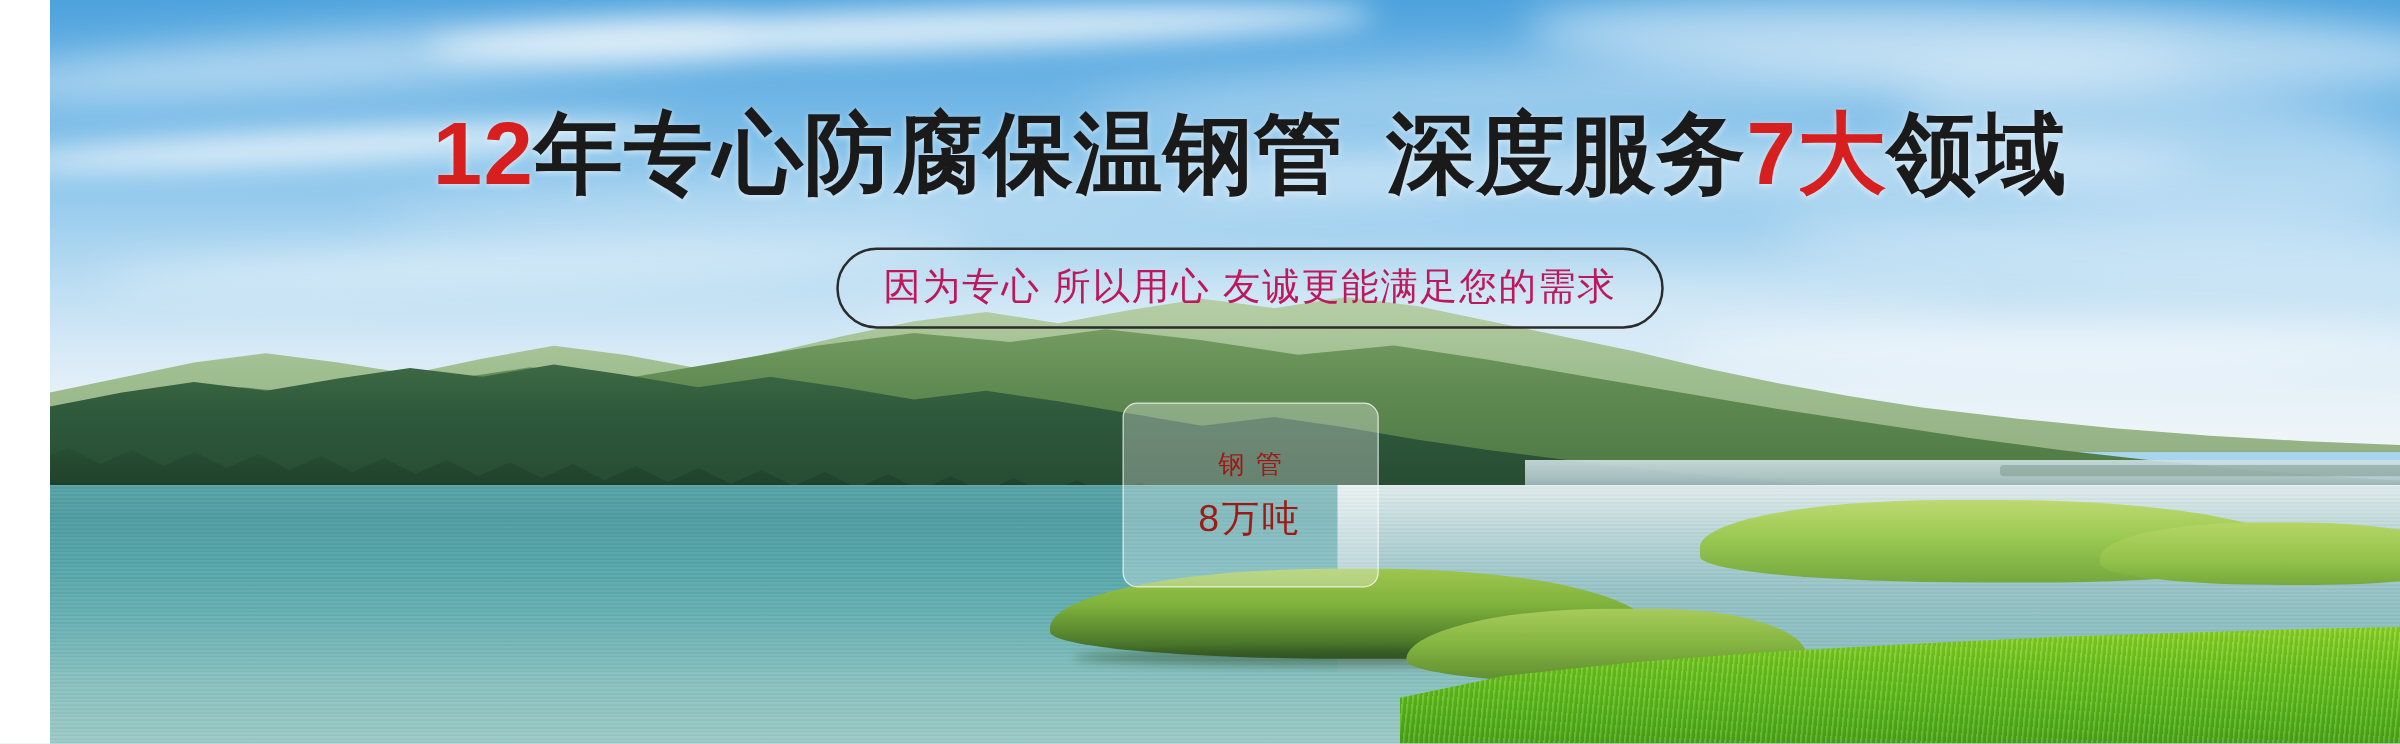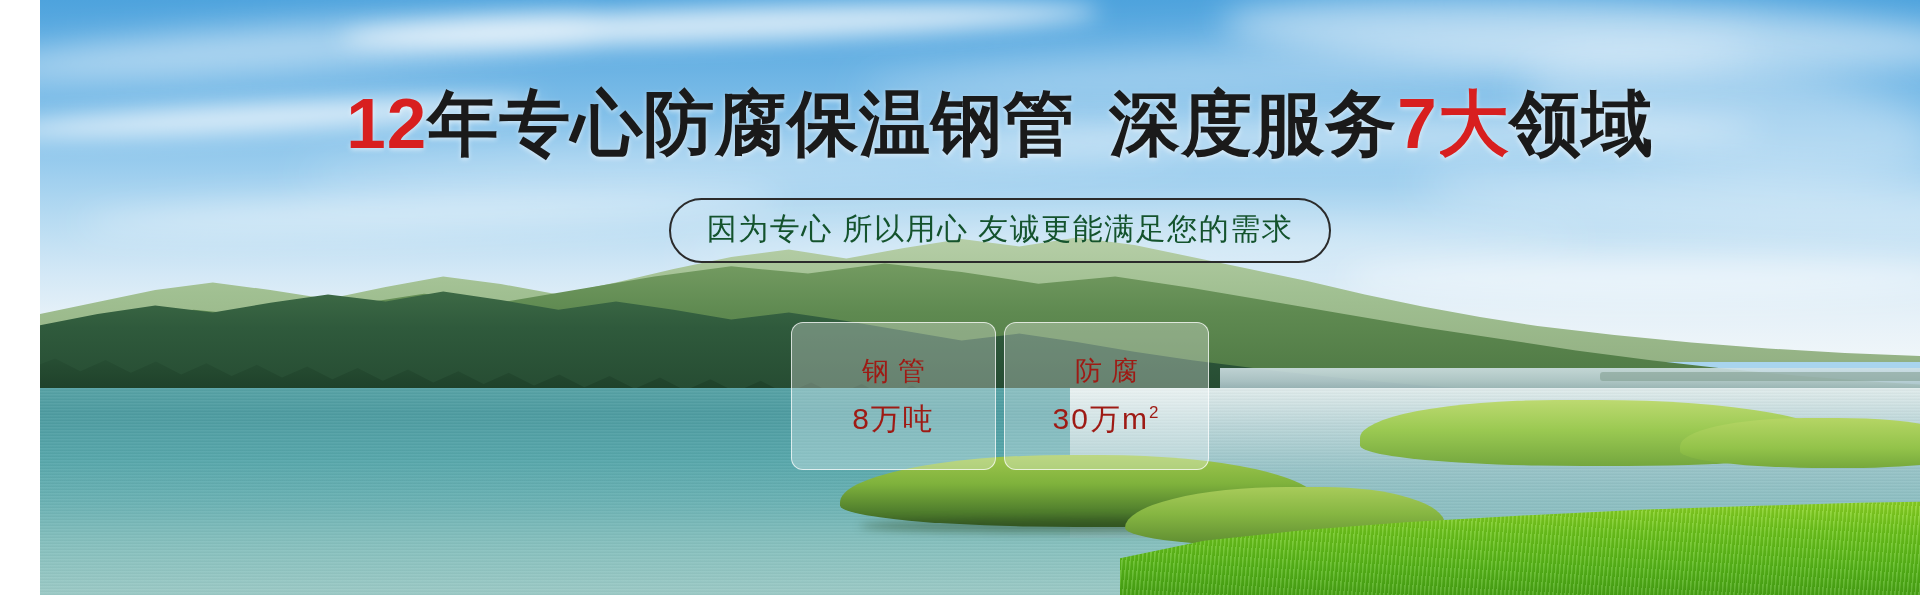--- a/index.html
+++ b/index.html
@@ -204,41 +204,41 @@
   .headline .red { color:#d81f1f; }
   .headline .gap { display:inline-block; width:34px; }
 
   .subtitle-wrap {
     position:absolute; top:198px; left:0; width:1920px; text-align:center;
   }
   .subtitle {
     display:inline-block; white-space:nowrap;
     padding:9px 36px 11px;
     border:2px solid #2b2b2b; border-radius:34px;
-    font-size:30px; color:#14532d; letter-spacing:1.5px;
+    font-size:30px; color:#be185d; letter-spacing:1.5px;
     background:rgba(255,255,255,0.06);
     text-align:right;
   }
 
   
   .cards {
     position:absolute; top:322px; left:0; width:1920px;
     display:flex; justify-content:center; gap:8px;
   }
   .card {
     width:205px; height:148px;
     border:1px solid rgba(255,255,255,0.72);
     border-radius:12px;
     background:rgba(255,255,255,0.30);
     display:flex; flex-direction:column;
     align-items:center; justify-content:center; gap:10px;
     color:#9e1a14;
   }
   .card .label {
-    font-size:27px; letter-spacing:9px; text-indent:9px; font-weight:normal;
+    font-size:21px; letter-spacing:9px; text-indent:9px; font-weight:normal;
   }
   .card .value {
     font-size:30px; letter-spacing:2px;
   }
   .card .value sup { font-size:17px; vertical-align:super; }
 </style>
 </head>
 <body>
 
 <div id="banner">
@@ -284,21 +284,17 @@
     <div class="subtitle">因为专心 所以用心  友诚更能满足您的需求</div>
   </div>
 
   <div class="cards">
 
     <div class="card">
       <div class="label">钢管</div>
       <div class="value"><span>8万吨</span></div>
     </div>
 
-    <div class="card">
-      <div class="label">防腐</div>
-      <div class="value"><span>30万m</span><sup>2</sup></div>
-    </div>
 
 
   </div>
 
 </div>
 
 </body></html>

